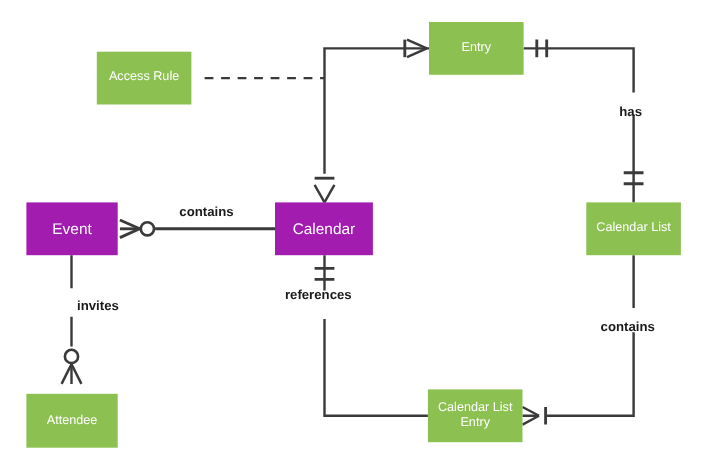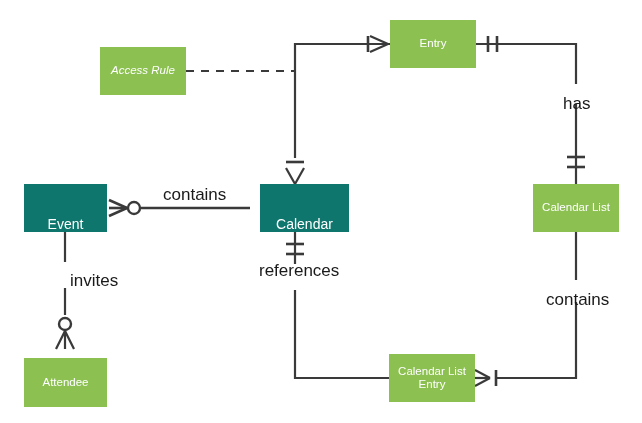--- a/index.html
+++ b/index.html
@@ -30,35 +30,36 @@
     display: flex;
     align-items: center;
     justify-content: center;
     text-align: center;
     color: #ffffff;
     box-sizing: border-box;
     line-height: 1.15;
     user-select: none;
   }
   .entity-green { background: #8cc152; }
-  .entity-orange { background: #0f766e; align-items: flex-end; }
+  .entity-orange { background: #a21caf; }
   .entity-label {
     display: block;
     width: 100%;
     padding: 0 3px;
     white-space: pre-line;
   }
   .size-sm { font-size: 11.5px; }
   .size-md { font-size: 14px; }
   .edge-label {
     position: absolute;
     color: #1a1a1a;
-    font-size: 17px;
+    font-size: 12px;
     white-space: nowrap;
     user-select: none;
+    font-weight: bold;
   }
 </style>
 </head>
 <body>
 
 <div id="diagram-canvas">
 
   <svg id="er-svg" viewBox="0 0 642 423" xmlns="http://www.w3.org/2000/svg">
     <g stroke="#3a3a3a" stroke-width="2.2" fill="none" stroke-linecap="butt">
 
@@ -125,37 +126,37 @@
 
         <path d="M 496 370 L 496 386" stroke-width="2.6"></path>
         <path d="M 490 378 L 475 370"></path>
         <path d="M 490 378 L 475 386"></path>
         <path d="M 490 378 L 475 378"></path>
       </g>
 
     </g>
   </svg>
 
-  <div class="entity-box entity-green size-sm" style="left:100px;top:47px;width:86px;height:48px;font-style:italic;">
+  <div class="entity-box entity-green size-sm" style="left:88px;top:47px;width:86px;height:48px;">
     <span class="entity-label">Access Rule</span>
   </div>
 
   <div class="entity-box entity-green size-sm" style="left:390px;top:20px;width:86px;height:48px;">
     <span class="entity-label">Entry</span>
   </div>
 
   <div class="entity-box entity-green size-sm" style="left:533px;top:184px;width:86px;height:48px;">
     <span class="entity-label">Calendar List</span>
   </div>
 
   <div class="entity-box entity-orange size-md" style="left:24px;top:184px;width:83px;height:48px;">
     <span class="entity-label">Event</span>
   </div>
 
-  <div class="entity-box entity-orange size-md" style="left:260px;top:184px;width:89px;height:48px;">
+  <div class="entity-box entity-orange size-md" style="left:250px;top:184px;width:89px;height:48px;">
     <span class="entity-label">Calendar</span>
   </div>
 
   <div class="entity-box entity-green size-sm" style="left:24px;top:358px;width:83px;height:49px;">
     <span class="entity-label">Attendee</span>
   </div>
 
   <div class="entity-box entity-green size-sm" style="left:389px;top:354px;width:86px;height:48px;">
     <span class="entity-label">Calendar List
 Entry</span>

